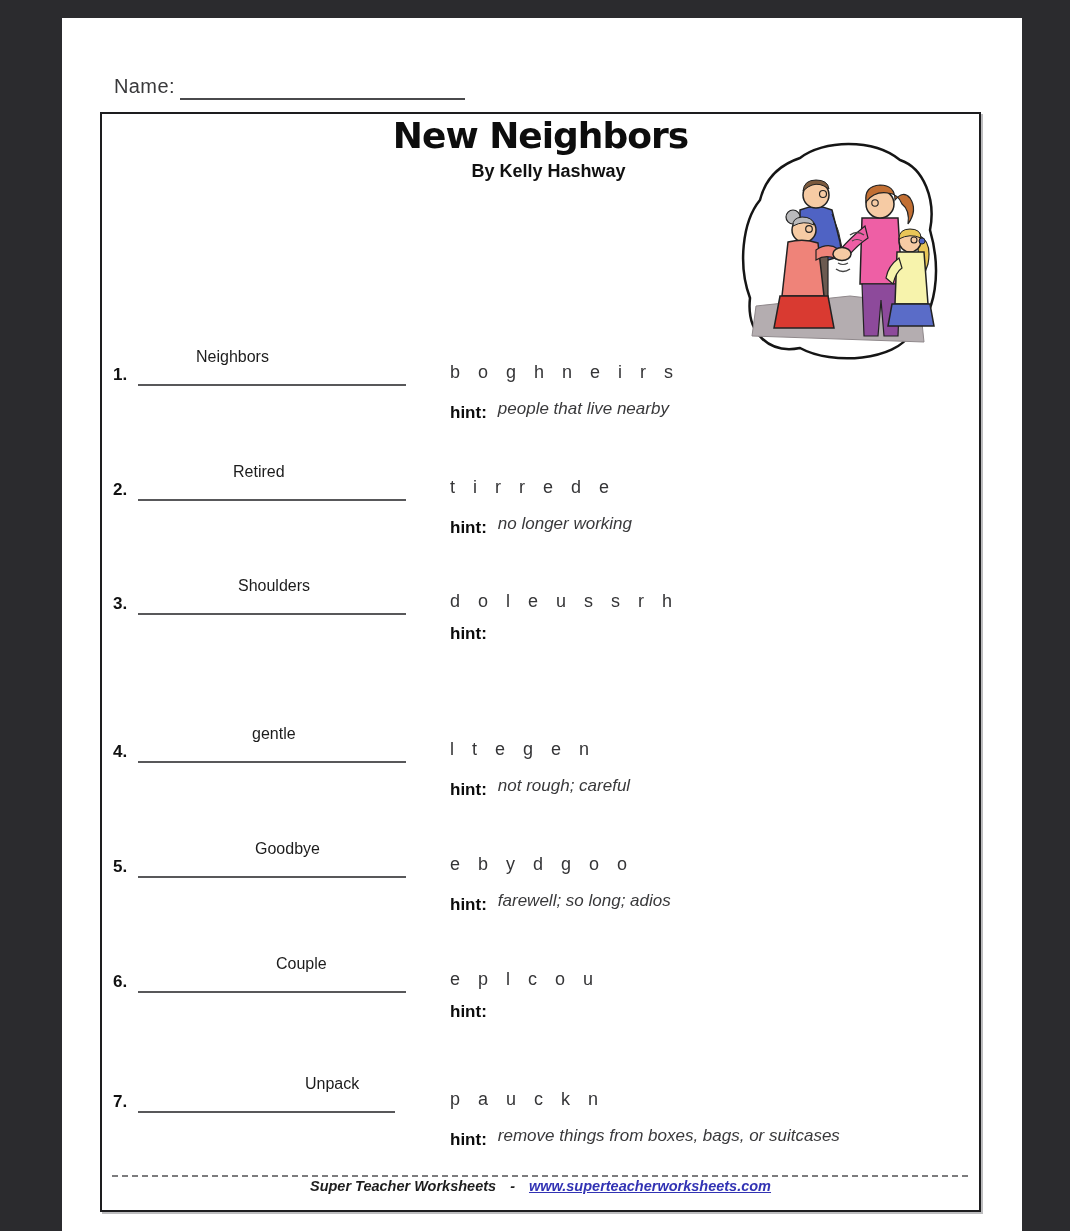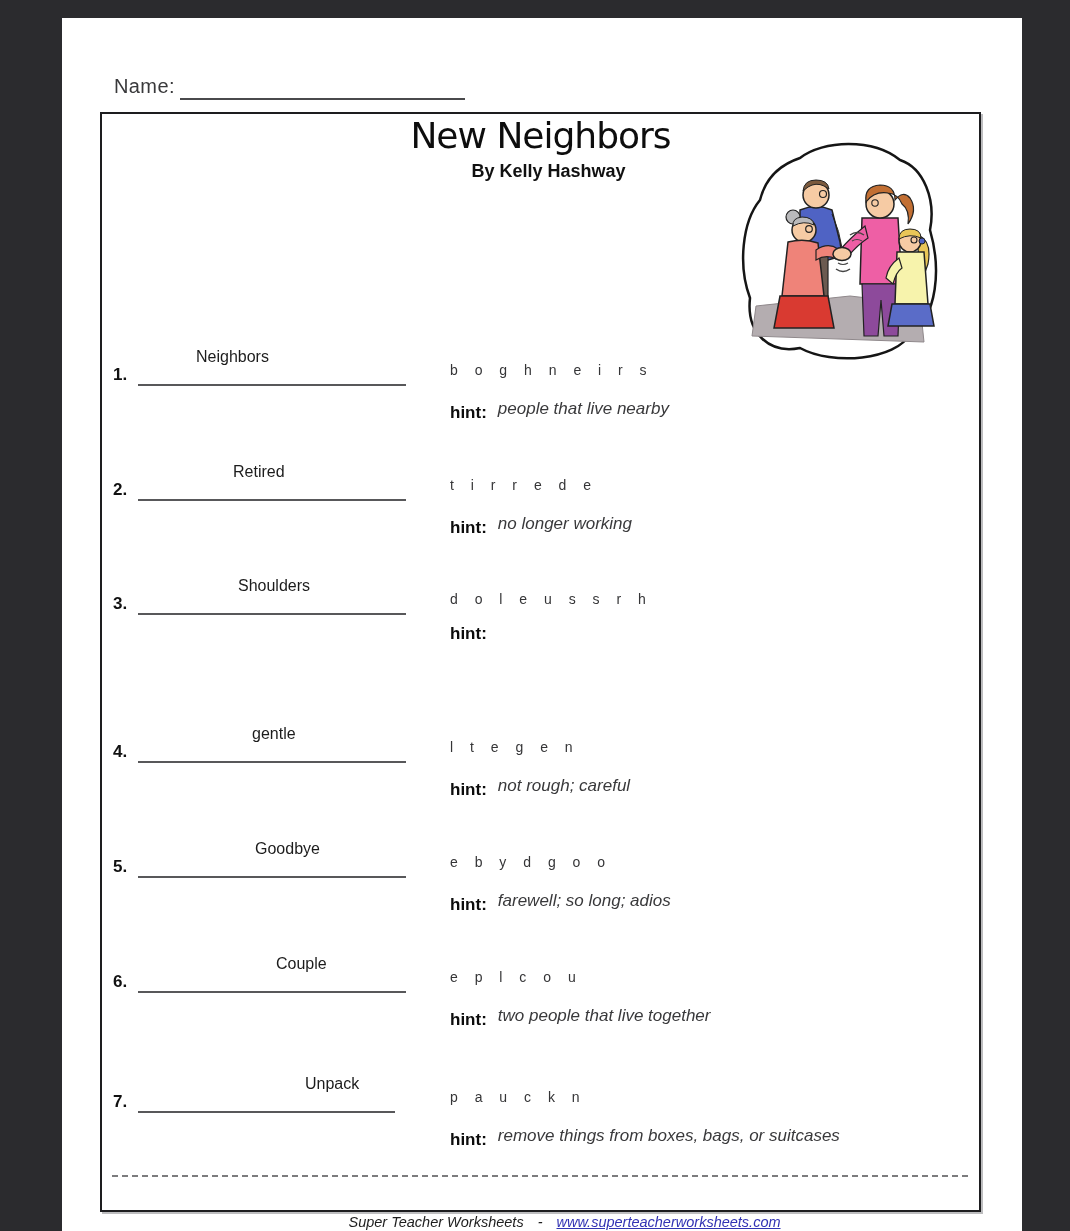--- a/index.html
+++ b/index.html
@@ -6,37 +6,37 @@
   body{
     width:1070px;height:1231px;position:relative;overflow:hidden;
     background:#2b2b2e;
     font-family:"Liberation Sans", sans-serif;
   }
   .page{position:absolute;left:62px;top:18px;width:960px;height:1213px;background:#ffffff;}
   .name-label{position:absolute;left:114px;top:75px;font-size:20px;color:#39393b;letter-spacing:.4px;}
   .name-line{position:absolute;left:180px;top:72px;width:285px;height:26px;border-bottom:2px solid #4a4a4c;}
   .frame{position:absolute;left:100px;top:112px;width:877px;height:1096px;border:2.5px solid #1d1d1f;background:#fff;box-shadow:2px 2px 0 #bdbdbf;}
   .title{position:absolute;left:0;top:1px;width:100%;text-align:center;
-    font-family:"DejaVu Sans", sans-serif;font-weight:normal;font-size:36px;color:#0d0d0d;letter-spacing:-1px;}
+    font-family:"DejaVu Sans", sans-serif;font-weight:bold;font-size:36px;color:#0d0d0d;letter-spacing:-1px;}
   .byline{position:absolute;left:0;top:47px;width:100%;text-align:center;font-weight:bold;font-size:18px;color:#111;padding-left:8px;}
   .instructions{position:absolute;left:10px;top:120px;width:610px;font-size:17px;line-height:23.5px;color:#39393b;white-space:pre-wrap;}
   .clipart{position:absolute;left:636px;top:24px;}
   .item{position:absolute;left:8px;width:860px;height:100px;}
   .i1{top:236px}.i2{top:351px}.i3{top:465px}.i4{top:613px}.i5{top:728px}.i6{top:843px}.i7{top:963px}
   .item .num{position:absolute;left:3px;top:15px;font-weight:bold;font-size:17px;color:#111;}
   .item .ans{position:absolute;top:-2px;font-size:16px;color:#1c1c1c;}
   .i1 .ans{left:86px}.i2 .ans{left:123px}.i3 .ans{left:128px}.i4 .ans{left:142px}.i5 .ans{left:145px}.i6 .ans{left:166px}.i7 .ans{left:195px}
   .item .ansline{position:absolute;left:28px;top:10px;width:268px;height:24px;border-bottom:2px solid #58585a;}
   .i7 .ansline{width:257px;}
-  .item .scr{position:absolute;left:340px;top:12px;font-size:14px;letter-spacing:6.5px;color:#353537;}
+  .item .scr{position:absolute;left:340px;top:12px;font-size:18px;letter-spacing:6.5px;color:#353537;}
   .item .hintrow{position:absolute;left:340px;top:45px;display:flex;align-items:flex-end;}
   .hlabel{font-weight:bold;font-size:17px;color:#0c0c0c;margin-right:11px;white-space:nowrap;}
   .htext{font-size:17px;line-height:28px;color:#39393b;white-space:pre-wrap;max-width:470px;font-style:italic;}
   .dashline{position:absolute;left:10px;top:1061px;width:856px;border-top:2.5px dashed #7c7c7e;}
-  .footer{position:absolute;left:0;top:1100px;width:100%;text-align:center;font-size:14.5px;font-style:italic;font-weight:normal;margin-left:24px;}
+  .footer{position:absolute;left:0;top:1064px;width:100%;text-align:center;font-size:14.5px;font-style:italic;font-weight:bold;}
   .footer .brand{color:#1e1e1e;}
   .footer .sep{color:#1e1e1e;margin:0 14px;}
   .footer .url{color:#3233b4;text-decoration:underline;cursor:pointer;}
 </style>
 </head>
 <body>
 
 <div class="page"></div>
 
 <span class="name-label">Name:</span>
@@ -153,21 +153,20 @@
     </div>
   </div>
 
   <div class="item i6">
     <span class="num">6.</span>
     <span class="ans">Couple</span>
     <span class="ansline"></span>
     <div class="scr">e p l c o u</div>
     <div class="hintrow">
       <span class="hlabel">hint:</span>
-      <span class="htext">two people that live together</span>
     </div>
   </div>
 
   <div class="item i7">
     <span class="num">7.</span>
     <span class="ans">Unpack</span>
     <span class="ansline"></span>
     <div class="scr">p a u c k n</div>
     <div class="hintrow">
       <span class="hlabel">hint:</span>

